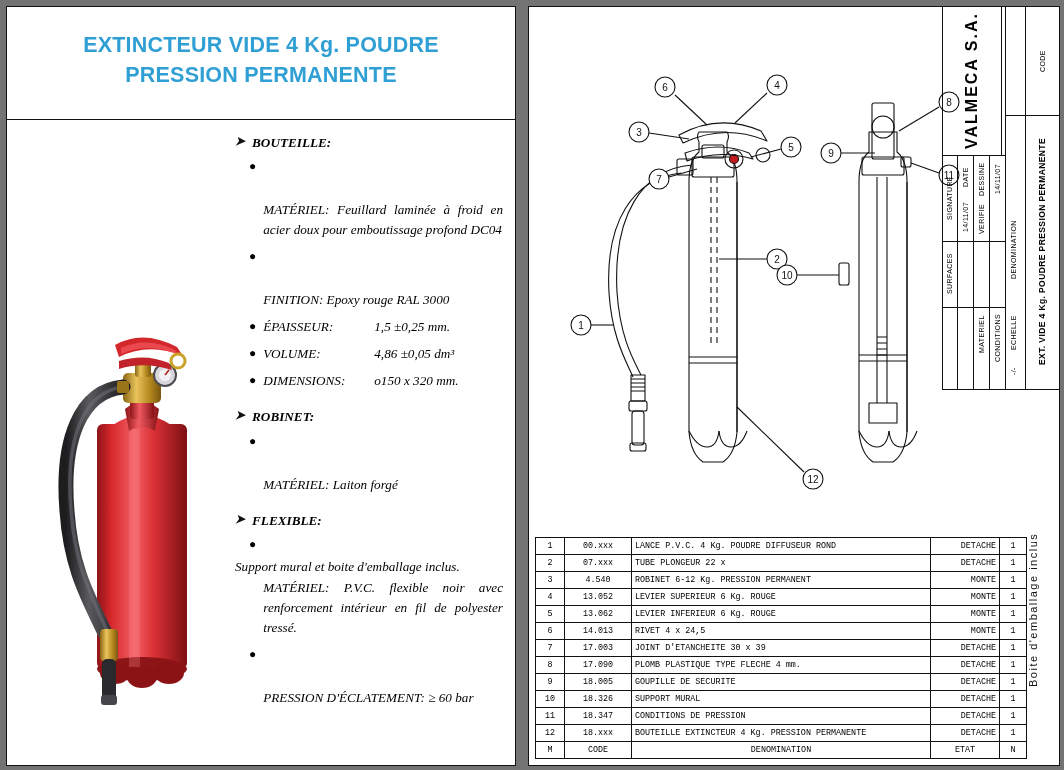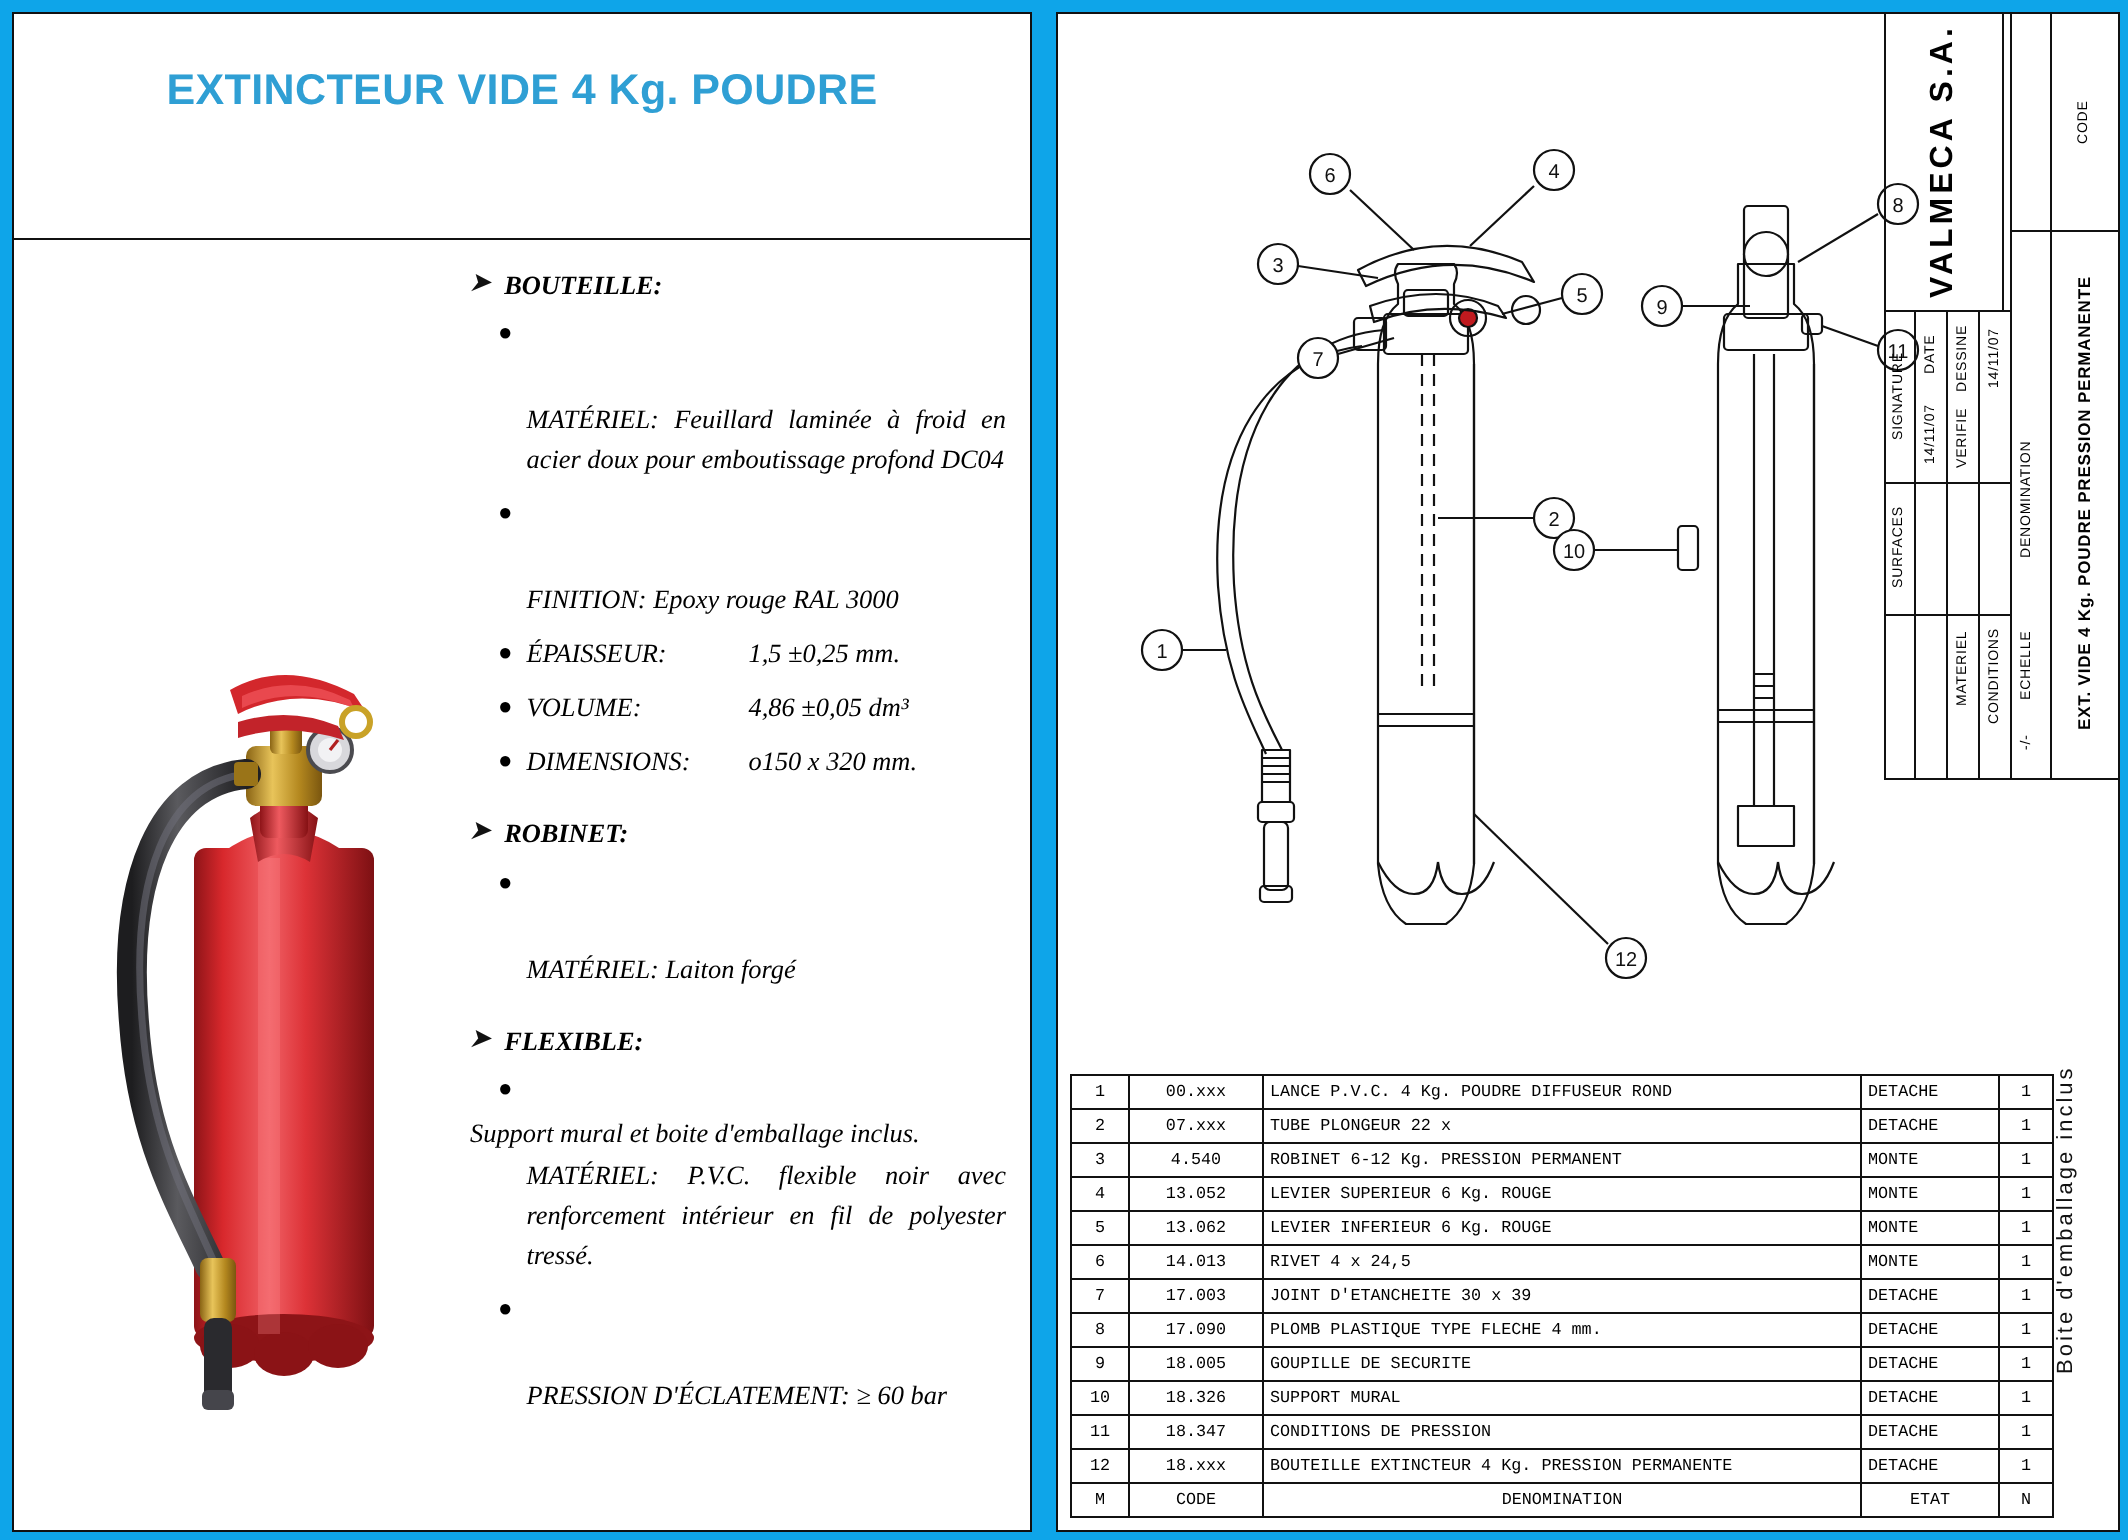--- a/index.html
+++ b/index.html
@@ -1,17 +1,17 @@
 <!DOCTYPE html>
 <html><head>
 <meta charset="utf-8">
 <style>
   html,body{margin:0;padding:0;background:#ffffff;}
   body{width:1064px;height:770px;font-family:"Liberation Serif",serif;color:#000;overflow:hidden;}
-  .page{position:relative;width:1064px;height:770px;background:#0ea5e9;}
+  .page{position:relative;width:1064px;height:770px;background:#737373;}
 
   
   .left{position:absolute;left:6px;top:6px;width:508px;height:758px;border:1px solid #111;background:#fff;}
   .title-box{position:absolute;left:0;top:0;width:508px;height:112px;border-bottom:1px solid #111;}
   .title-txt{position:absolute;left:0;top:24px;width:508px;text-align:center;
     font-family:"Liberation Sans",sans-serif;font-weight:bold;font-size:21.5px;letter-spacing:.2px;
     color:#2f9fd4;line-height:1.38;}
   .title-txt .l2{display:block;}
 
   .leftbody{position:absolute;left:0;top:112px;width:508px;height:645px;}
@@ -60,34 +60,35 @@
      writing-mode:vertical-rl;transform:rotate(180deg);
      font-family:"Liberation Sans",sans-serif;font-size:11px;letter-spacing:1.5px;color:#111;}
 
   
   .ptable{position:absolute;left:6px;bottom:6px;width:492px;border-collapse:collapse;
      font-family:"Liberation Mono","DejaVu Sans Mono",monospace;font-size:8.4px;}
   .ptable td{border:1px solid #111;padding:2px 3px;height:12px;white-space:nowrap;overflow:hidden;}
   .c-num{width:22px;text-align:center;}
   .c-code{width:60px;text-align:center;margin-left:36px;}
   .c-den{width:292px;text-align:left;padding-left:6px;}
-  .c-etat{width:62px;text-align:left;}
+  .c-etat{width:62px;text-align:right;}
   .c-n{width:20px;text-align:center;}
   .hdr td{text-align:center;}
 </style>
 </head>
 <body>
 
 <div class="page">
 
   <div class="left">
 
     <div class="title-box">
       <div class="title-txt">
         <span>EXTINCTEUR VIDE 4 Kg. POUDRE</span>
+        <span class="l2">PRESSION PERMANENTE</span>
       </div>
     </div>
 
     <div class="leftbody">
 
       <div class="fx">
         <svg width="185" height="470" viewBox="0 0 185 470">
           <defs>
             <linearGradient id="bodyG" x1="0" y1="0" x2="1" y2="0">
               <stop offset="0%" stop-color="#8e1418"></stop>

